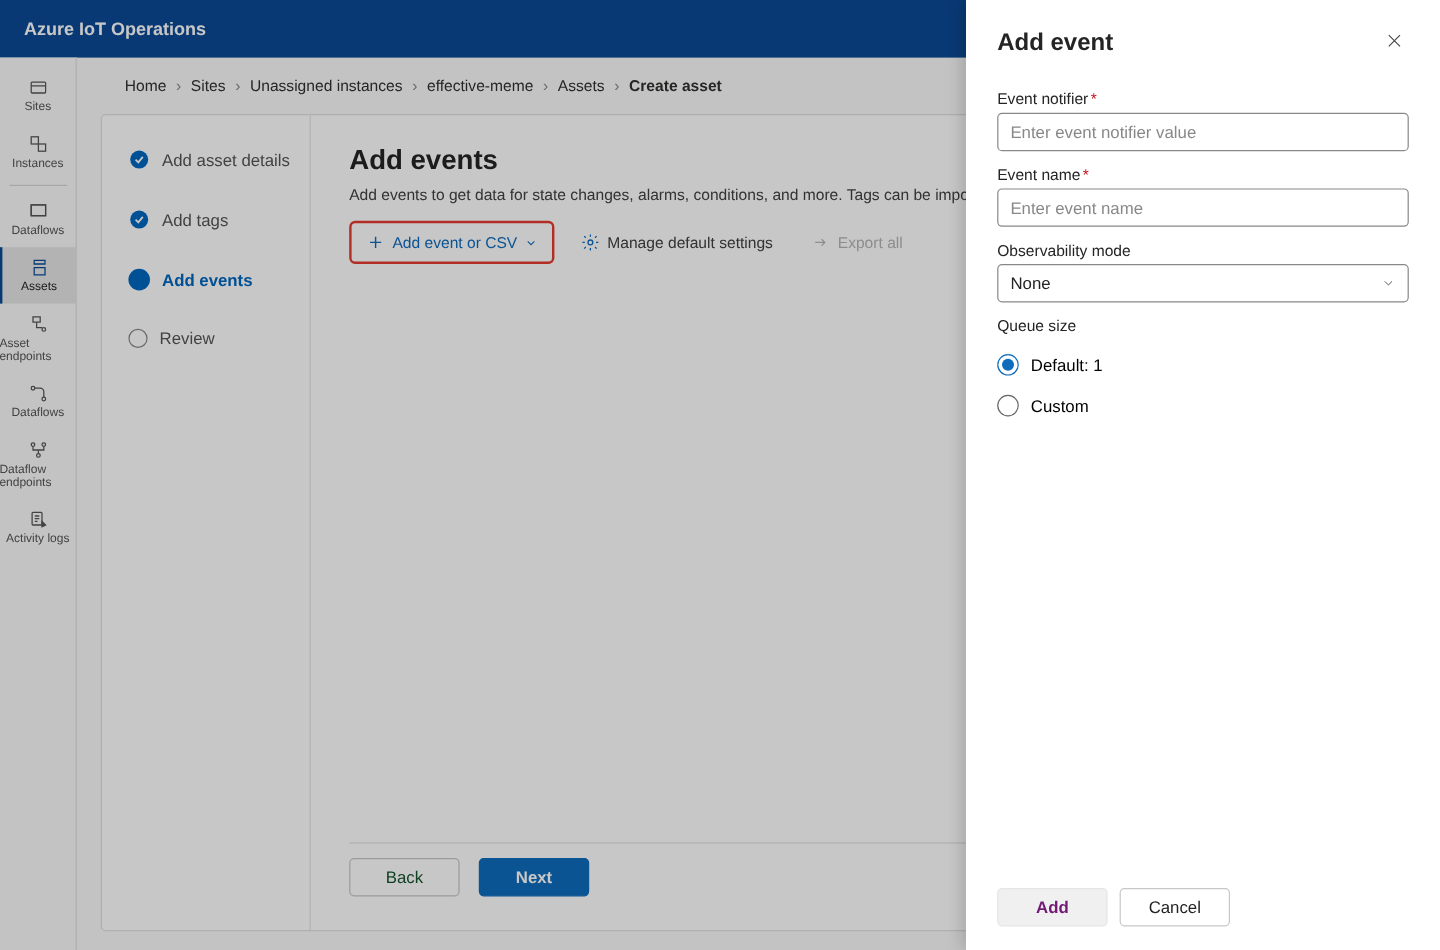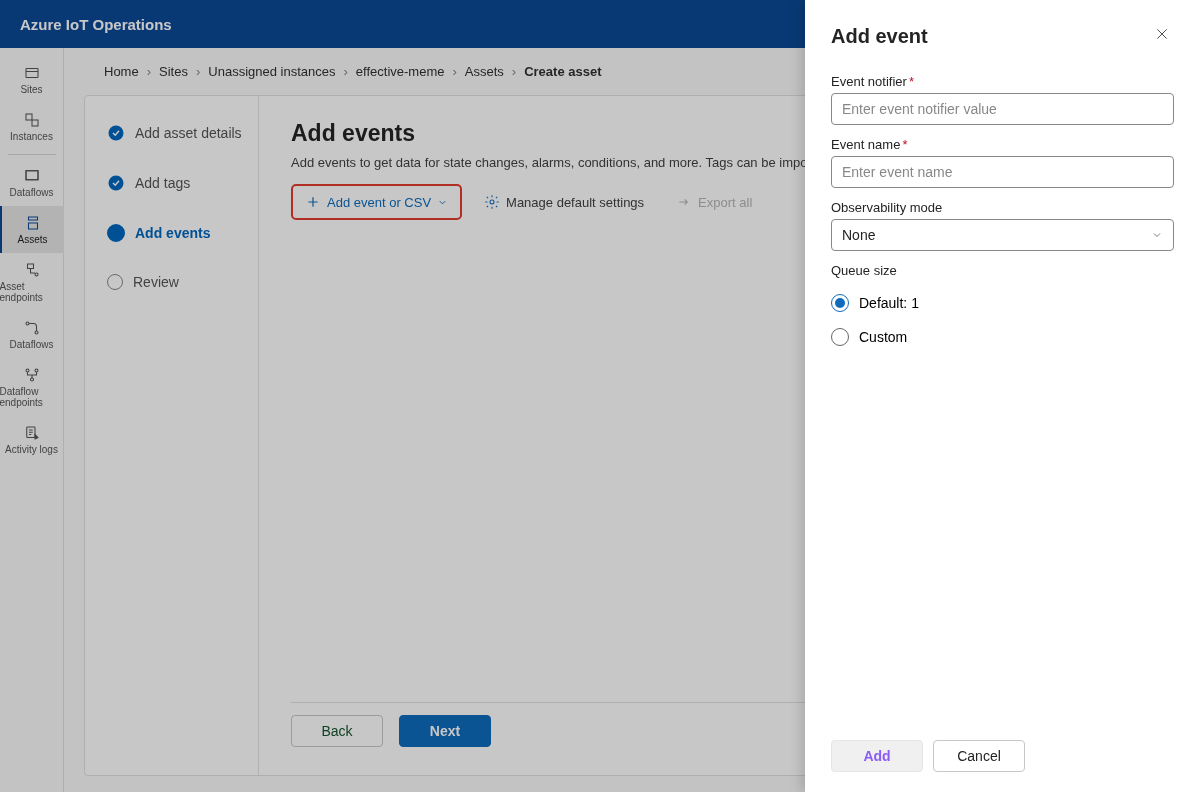--- a/index.html
+++ b/index.html
@@ -66,21 +66,21 @@
 .text-input, .select-input { width: 100%; height: 32px; border: 1px solid #8a8886; border-radius: 4px; padding: 0 10px; font-size: 14px; color: #242424; background:#fff; }
 .text-input::placeholder { color: #888; }
 .select-input { display:flex; align-items:center; justify-content:space-between; cursor:pointer; }
 .select-input svg { width:12px; height:12px; stroke:#555; stroke-width:1.6; fill:none;}
 .radio-group { margin-top: 8px; }
 .radio-item { display: flex; align-items: center; gap: 10px; padding: 8px 0; font-size: 14px; cursor:pointer;text-align:right;}
 .radio-item .r { width:18px; height:18px; border:1.5px solid #666; border-radius:50%; display:flex; align-items:center; justify-content:center;}
 .radio-item.sel .r { border-color:#0f6cbd; }
 .radio-item.sel .r::after { content:''; width:10px; height:10px; background:#0f6cbd; border-radius:50%; }
 .side-footer { padding: 16px 26px 20px; display:flex; gap:10px; }
-.side-footer .btn.add { background:#f0f0f0; border:1px solid #e5e5e5; color:#8b5cf6; cursor:not-allowed; font-weight:600;}
+.side-footer .btn.add { background:#f0f0f0; border:1px solid #e5e5e5; color:#701a75; cursor:not-allowed; font-weight:600;}
 .side-footer .btn.cancel { background:#fff; border:1px solid #c7c7c7; color:#242424;}
 </style>
 </head>
 <body>
 
 <div class="top-header">
   <span class="title">Azure IoT Operations</span>
 </div>
 
 <div class="left-rail">

